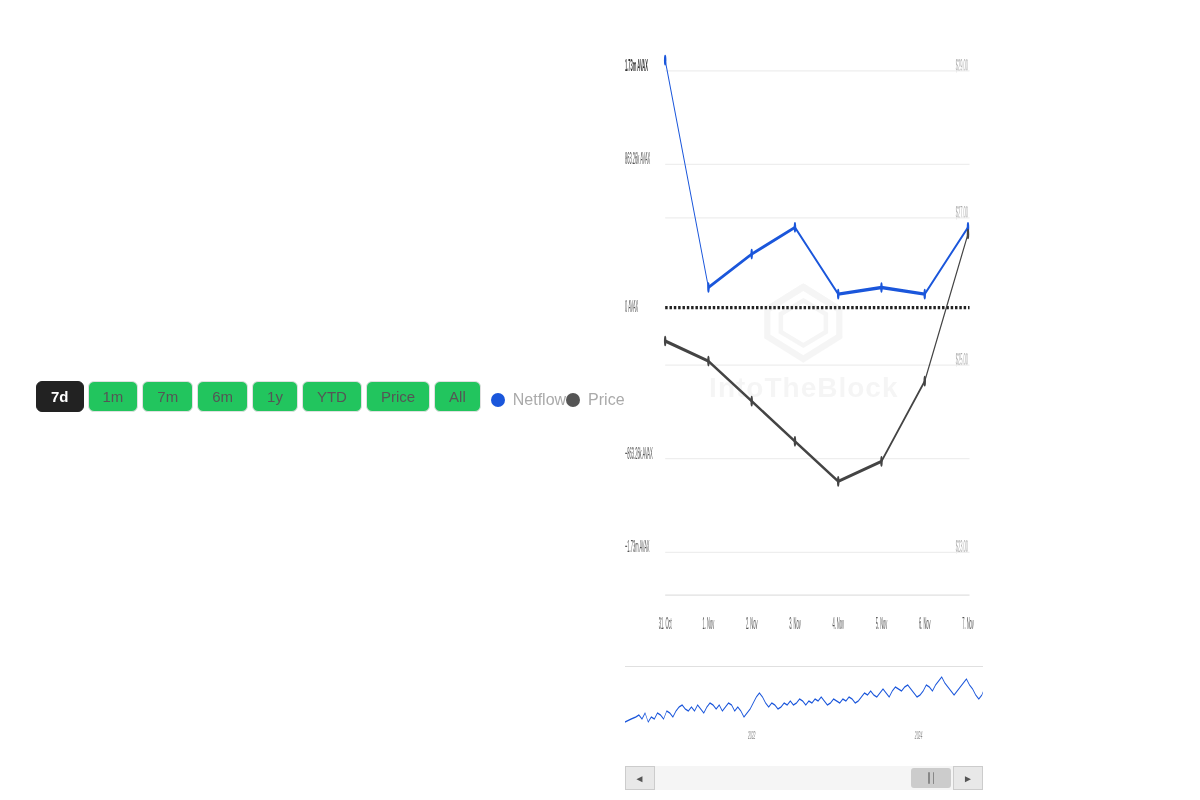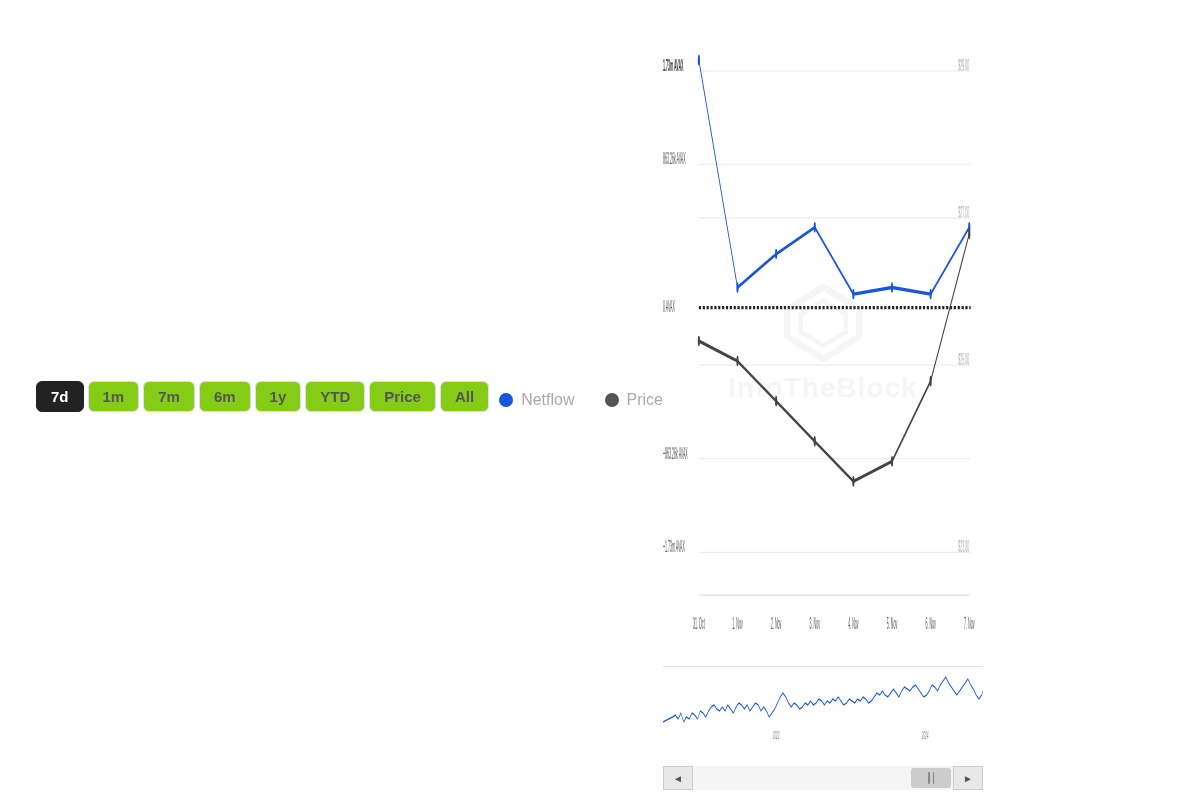--- a/index.html
+++ b/index.html
@@ -22,37 +22,36 @@
       display: flex;
       align-items: center;
       gap: 4px;
       margin-bottom: 18px;
       padding-left: 10px;
     }
     .time-btn {
       padding: 6px 14px;
       border-radius: 6px;
       border: 1px solid #e0e0e0;
-      background: #84cc16;
+      background: #22c55e;
       font-size: 15px;
-      font-weight: 700;
+      font-weight: 400;
       color: #555;
       cursor: pointer;
     }
     .time-btn.active {
       background: #222;
       color: #fff;
       border-color: #222;
       font-weight: 700;
     }
     
     .legend {
       display: flex;
       align-items: center;
-      gap: 30px;
       margin-bottom: 10px;
       padding-left: 10px;
     }
     .legend-item {
       display: flex;
       align-items: center;
       gap: 8px;
       font-size: 16px;
       color: #aaa;
     }

